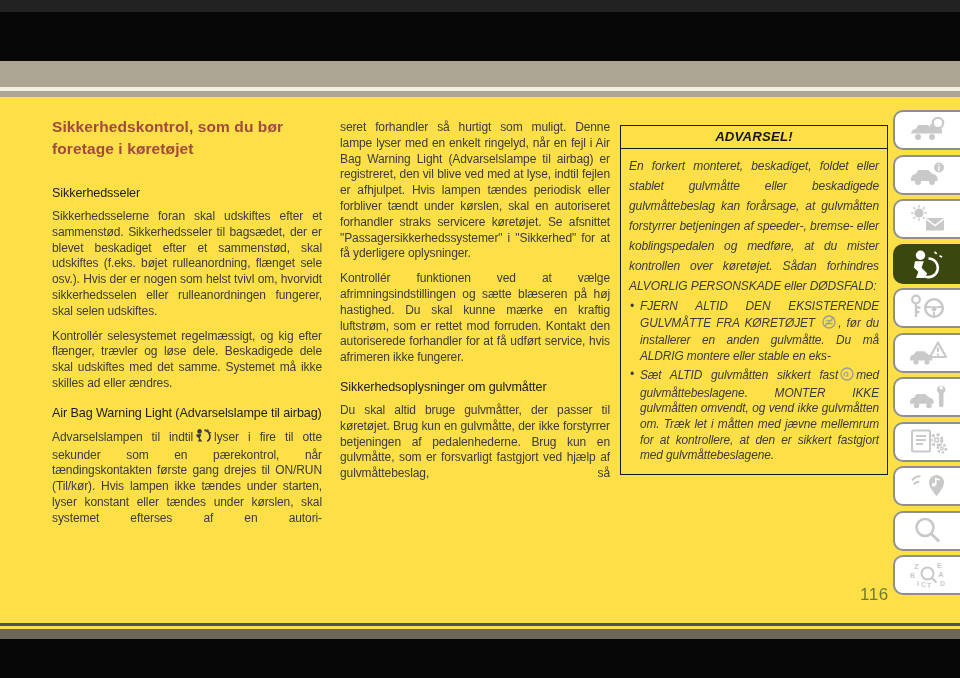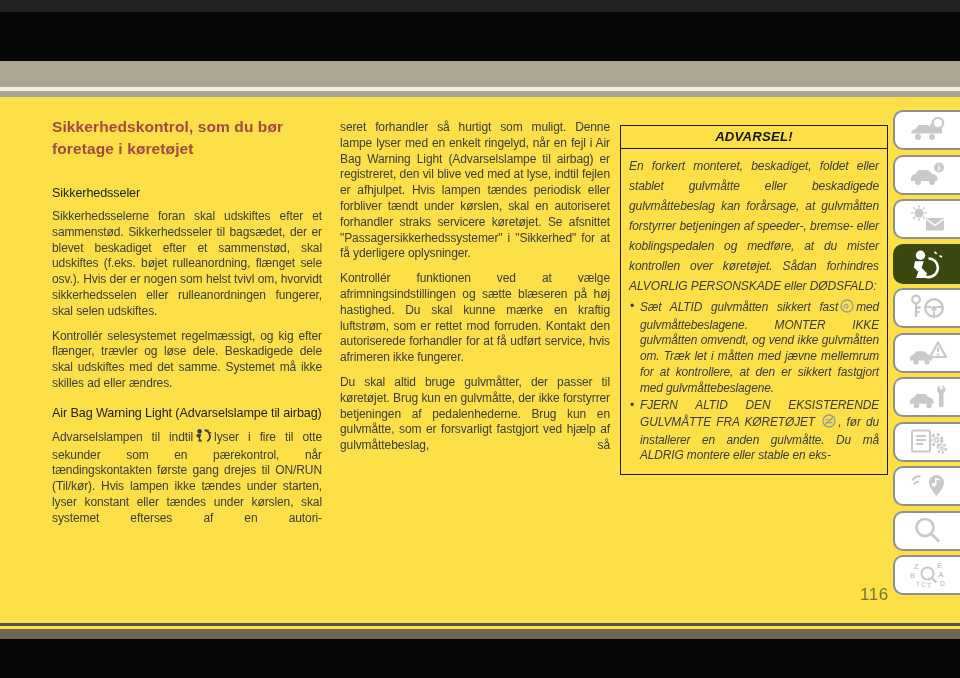--- a/index.html
+++ b/index.html
@@ -69,38 +69,39 @@
             <circle cx="4.6" cy="2.4" r="2.3" fill="#3b3b3b"></circle>
             <path d="M1.8 5.2h4.6l-1.6 4.1 2.6 3.1H3l1.1-3L1.2 7z" fill="#3b3b3b"></path>
             <path d="M9.4 1.2a6.2 6.2 0 0 1 2.9 11.2" fill="none" stroke="#3b3b3b" stroke-width="1.7"></path>
             <path d="M12.4.4l1.4 1M14.7 3.2l1.6.6" stroke="#3b3b3b" stroke-width="1" fill="none"></path>
           </svg></span><span>lyser i fire til otte sekunder som en pærekontrol, når tændingskontakten første gang drejes til ON/RUN (Til/kør). Hvis lampen ikke tændes under starten, lyser konstant eller tændes under kørslen, skal systemet efterses af en autori-</span></p>
   </div>
 
   <div class="col" id="col2">
     <p>seret forhandler så hurtigt som muligt. Denne lampe lyser med en enkelt ringelyd, når en fejl i Air Bag Warning Light (Advarselslampe til airbag) er registreret, den vil blive ved med at lyse, indtil fejlen er afhjulpet. Hvis lampen tændes periodisk eller forbliver tændt under kørslen, skal en autoriseret forhandler straks servicere køretøjet. Se afsnittet "Passagersikkerhedssystemer" i "Sikkerhed" for at få yderligere oplysninger.</p>
     <p>Kontrollér funktionen ved at vælge afrimningsindstillingen og sætte blæseren på høj hastighed. Du skal kunne mærke en kraftig luftstrøm, som er rettet mod forruden. Kontakt den autoriserede forhandler for at få udført service, hvis afrimeren ikke fungerer.</p>
+    <h3>Sikkerhedsoplysninger om gulvmåtter</h3>
     <p class="cut">Du skal altid bruge gulvmåtter, der passer til køretøjet. Brug kun en gulvmåtte, der ikke forstyrrer betjeningen af pedalenhederne. Brug kun en gulvmåtte, som er forsvarligt fastgjort ved hjælp af gulvmåttebeslag, så</p>
   </div>
 
   <div class="col" id="col3">
     <div class="warning-box">
       <div class="warning-title">ADVARSEL!</div>
       <div class="warning-body">
         <p>En forkert monteret, beskadiget, foldet eller stablet gulvmåtte eller beskadigede gulvmåttebeslag kan forårsage, at gulvmåtten forstyrrer betjeningen af speeder-, bremse- eller koblingspedalen og medføre, at du mister kontrollen over køretøjet. Sådan forhindres ALVORLIG PERSONSKADE eller DØDSFALD:</p>
         <ul>
-          <li><span>Sæt ALTID gulvmåtten sikkert fast</span><span class="inline-icon"><svg width="14" height="14" viewBox="0 0 14 14">
-                  <circle cx="7" cy="7" r="6" fill="none" stroke="#9a9a9a" stroke-width="1.3"></circle>
-                  <path d="M4.8 9.2c-1.6-1.1-.3-4.2 1.9-3.7 1.9.4 1.6 3.4-.4 4" fill="none" stroke="#9a9a9a" stroke-width="1.2"></path>
-                </svg></span><span>med gulvmåttebeslagene. MONTER IKKE gulvmåtten omvendt, og vend ikke gulvmåtten om. Træk let i måtten med jævne mellemrum for at kontrollere, at den er sikkert fastgjort med gulvmåttebeslagene.</span></li>
           <li><span>FJERN ALTID DEN EKSISTERENDE GULVMÅTTE FRA KØRETØJET</span> <span class="inline-icon"><svg width="14" height="14" viewBox="0 0 14 14">
                   <circle cx="7" cy="7" r="6" fill="none" stroke="#9a9a9a" stroke-width="1.3"></circle>
                   <path d="M3.6 8.6h6.8M3.6 5.8h6.8" stroke="#9a9a9a" stroke-width="1.1" fill="none"></path>
                   <line x1="2.6" y1="11.4" x2="11.4" y2="2.6" stroke="#9a9a9a" stroke-width="1.3"></line>
                 </svg></span><span>, før du installerer en anden gulvmåtte. Du må ALDRIG montere eller stable en eks-</span></li>
+          <li><span>Sæt ALTID gulvmåtten sikkert fast</span><span class="inline-icon"><svg width="14" height="14" viewBox="0 0 14 14">
+                  <circle cx="7" cy="7" r="6" fill="none" stroke="#9a9a9a" stroke-width="1.3"></circle>
+                  <path d="M4.8 9.2c-1.6-1.1-.3-4.2 1.9-3.7 1.9.4 1.6 3.4-.4 4" fill="none" stroke="#9a9a9a" stroke-width="1.2"></path>
+                </svg></span><span>med gulvmåttebeslagene. MONTER IKKE gulvmåtten omvendt, og vend ikke gulvmåtten om. Træk let i måtten med jævne mellemrum for at kontrollere, at den er sikkert fastgjort med gulvmåttebeslagene.</span></li>
         </ul>
       </div>
     </div>
   </div>
 
   <div class="page-number">116</div>
 
   <div class="sidebar">
     <div class="tab">
       <svg width="40" height="30" viewBox="0 0 40 30">

